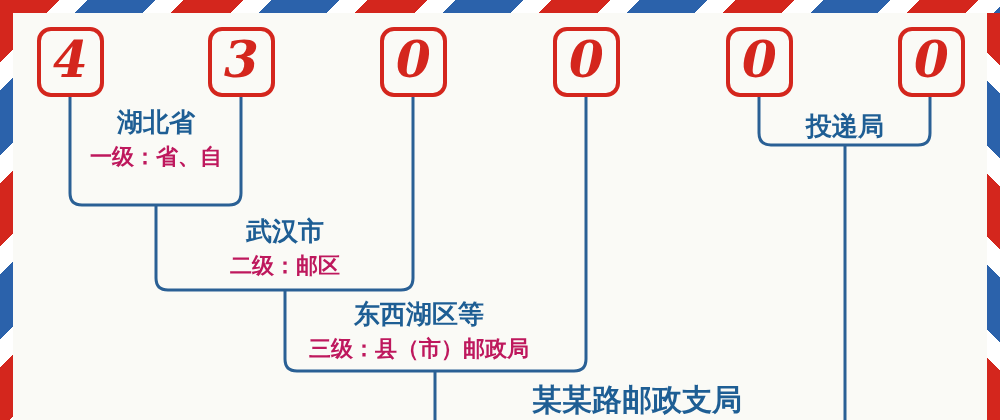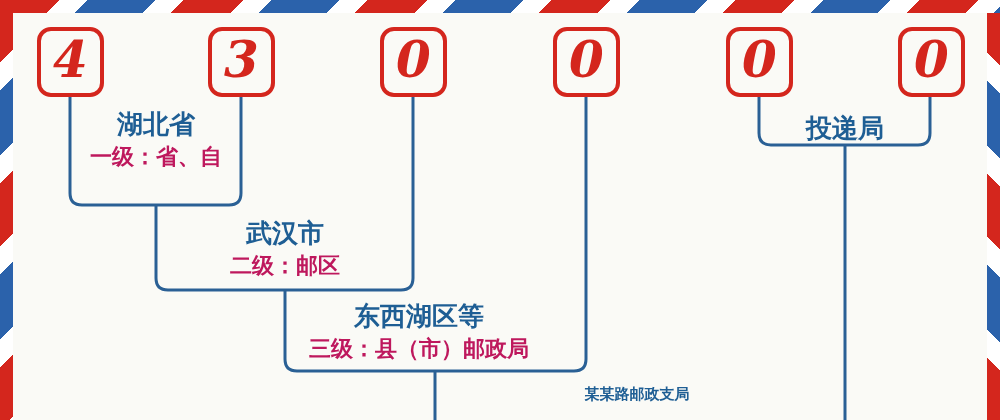--- a/index.html
+++ b/index.html
@@ -33,29 +33,29 @@
   .digit{
     font-family:"DejaVu Serif",serif;font-style:italic;font-weight:bold;
     font-size:50px;line-height:1;color:#D4261D;transform:translateY(-2px);
   }
   
   .connectors{position:absolute;top:0;left:0;z-index:1;}
   .connectors path{stroke:#2A6095;stroke-width:3;fill:none;}
   
   .label{position:absolute;text-align:center;z-index:4;}
   .label-title{
-    font-family:Liberation Sans, sans-serif;font-weight:bold;
+    font-family:Liberation Mono, monospace;font-weight:bold;
     font-size:26px;line-height:1.1;color:#1E5E94;white-space:nowrap;
   }
   .label-subtitle{
     margin-top:4px;font-family:"Liberation Serif",serif;font-weight:bold;
     font-size:22px;line-height:1.25;color:#be185d;
   }
   .sub-line{display:block;white-space:nowrap;}
-  .label-branch{font-size:15px;text-align:center;}
+  .label-branch{font-size:30px;text-align:center;}
 </style>
 </head>
 <body>
 
 <div class="stage">
 
   <div class="border-top"></div>
   <div class="border-left"></div>
   <div class="border-right"></div>
 

